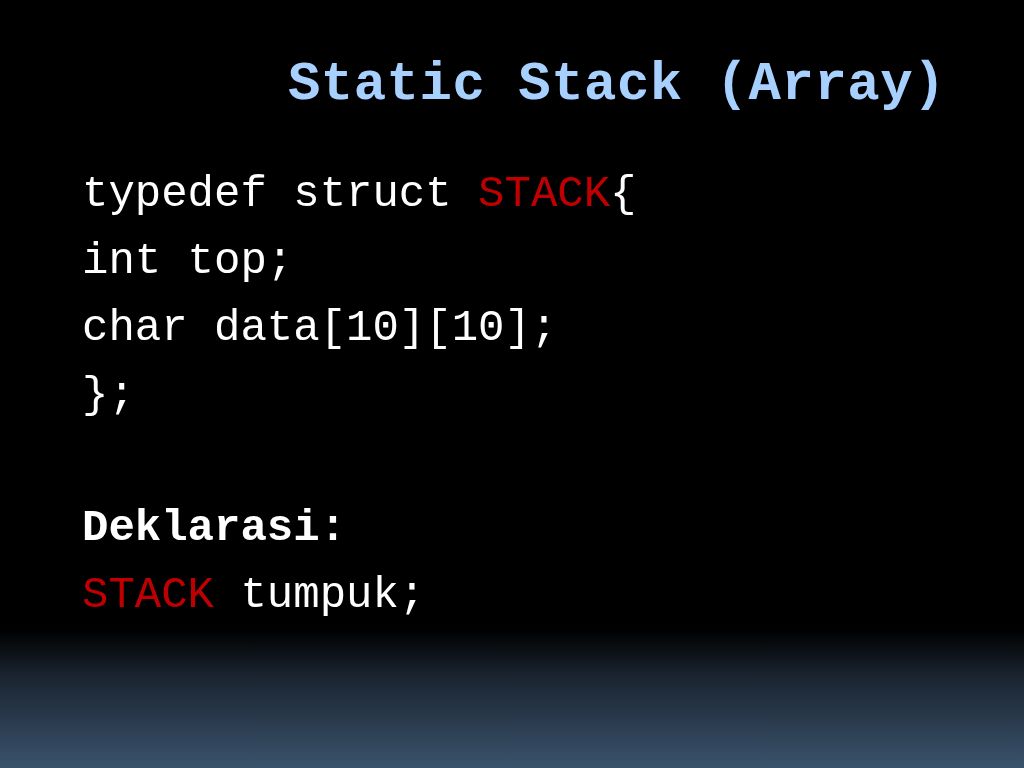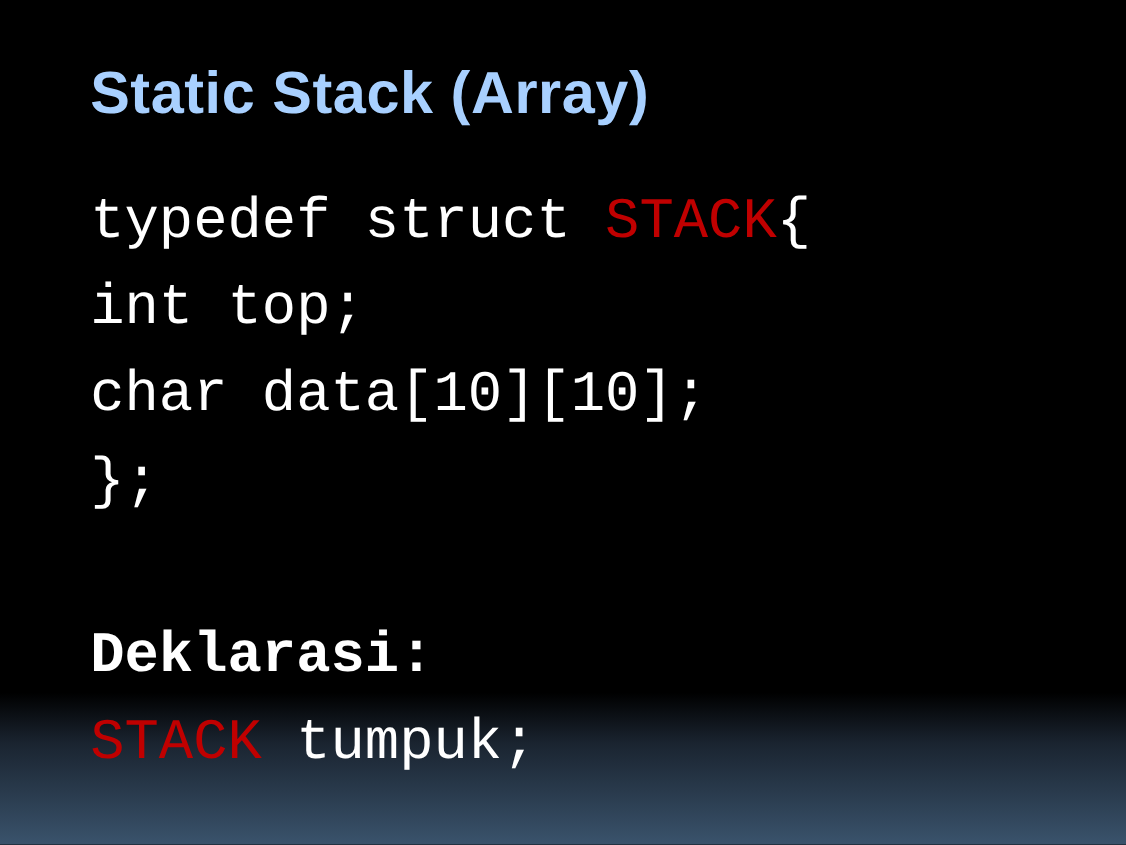--- a/index.html
+++ b/index.html
@@ -16,30 +16,31 @@
     background: linear-gradient(to bottom,
       #000000 0%,
       #000000 82%,
       #1a2430 88%,
       #3a536c 100%);
   }
   .content {
     padding: 54px 78px 0 82px;
   }
   .title {
-    font-family: Liberation Sans, sans-serif;
+    font-family: Liberation Mono, monospace;
     font-size: 54px;
     font-weight: bold;
     color: #a8d0ff;
     letter-spacing: 0.5px;
     margin-bottom: 46px;
+    text-align: right;
   }
   .code-block {
     font-family: "Courier New", Courier, monospace;
-    font-size: 52px;
+    font-size: 44px;
     line-height: 1.52;
     color: #ffffff;
     white-space: pre;
     font-weight: normal;
     margin-top: 20px;
   }
   .red { color: #c00000; }
   .bold { font-weight: bold; }
 </style>
 </head>

